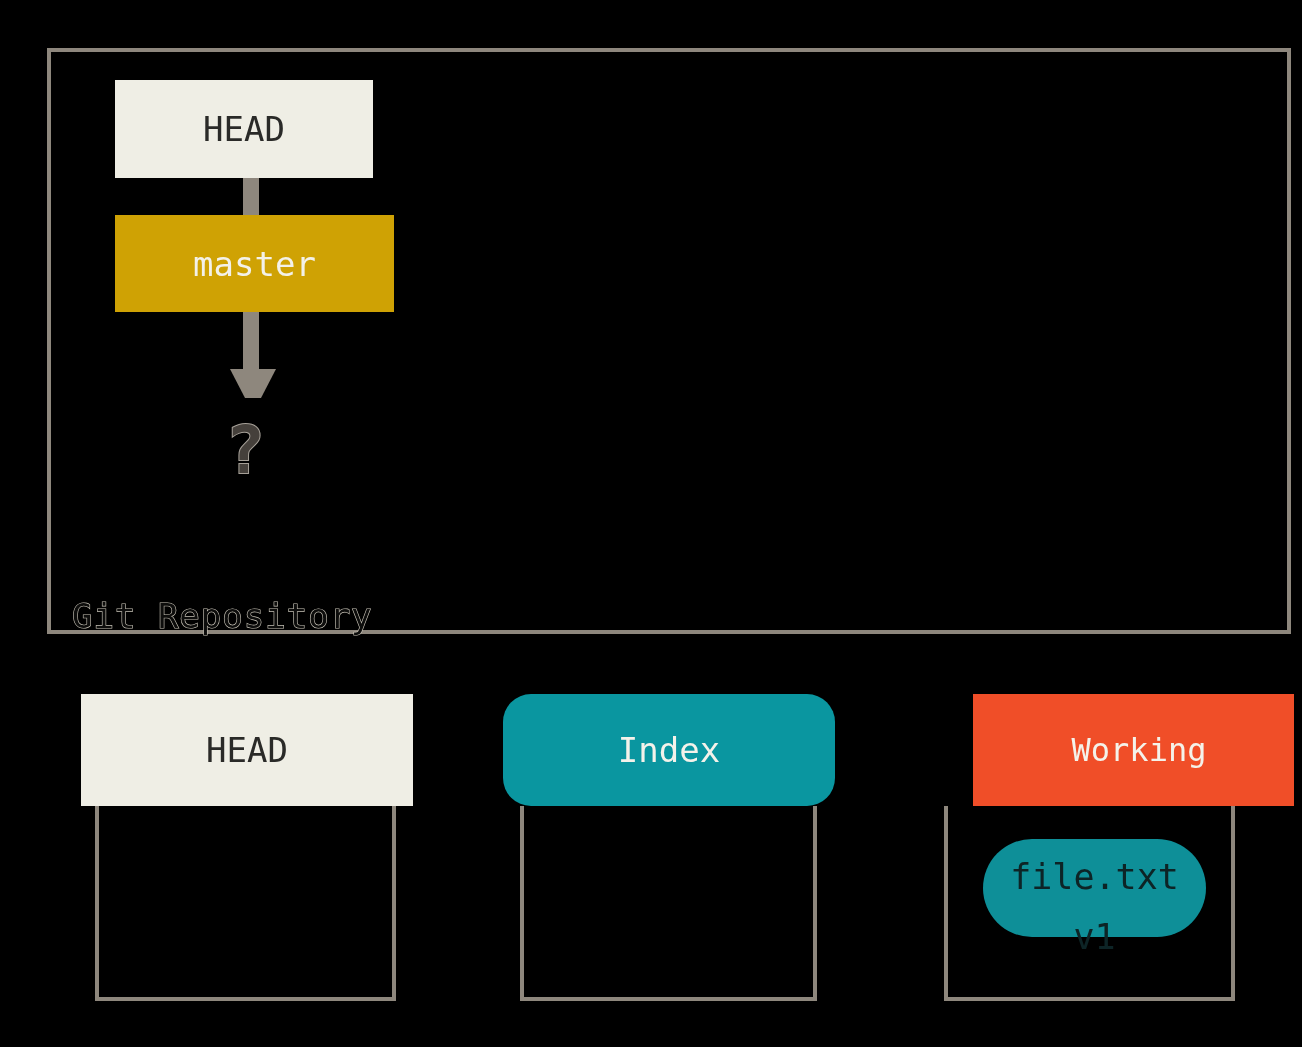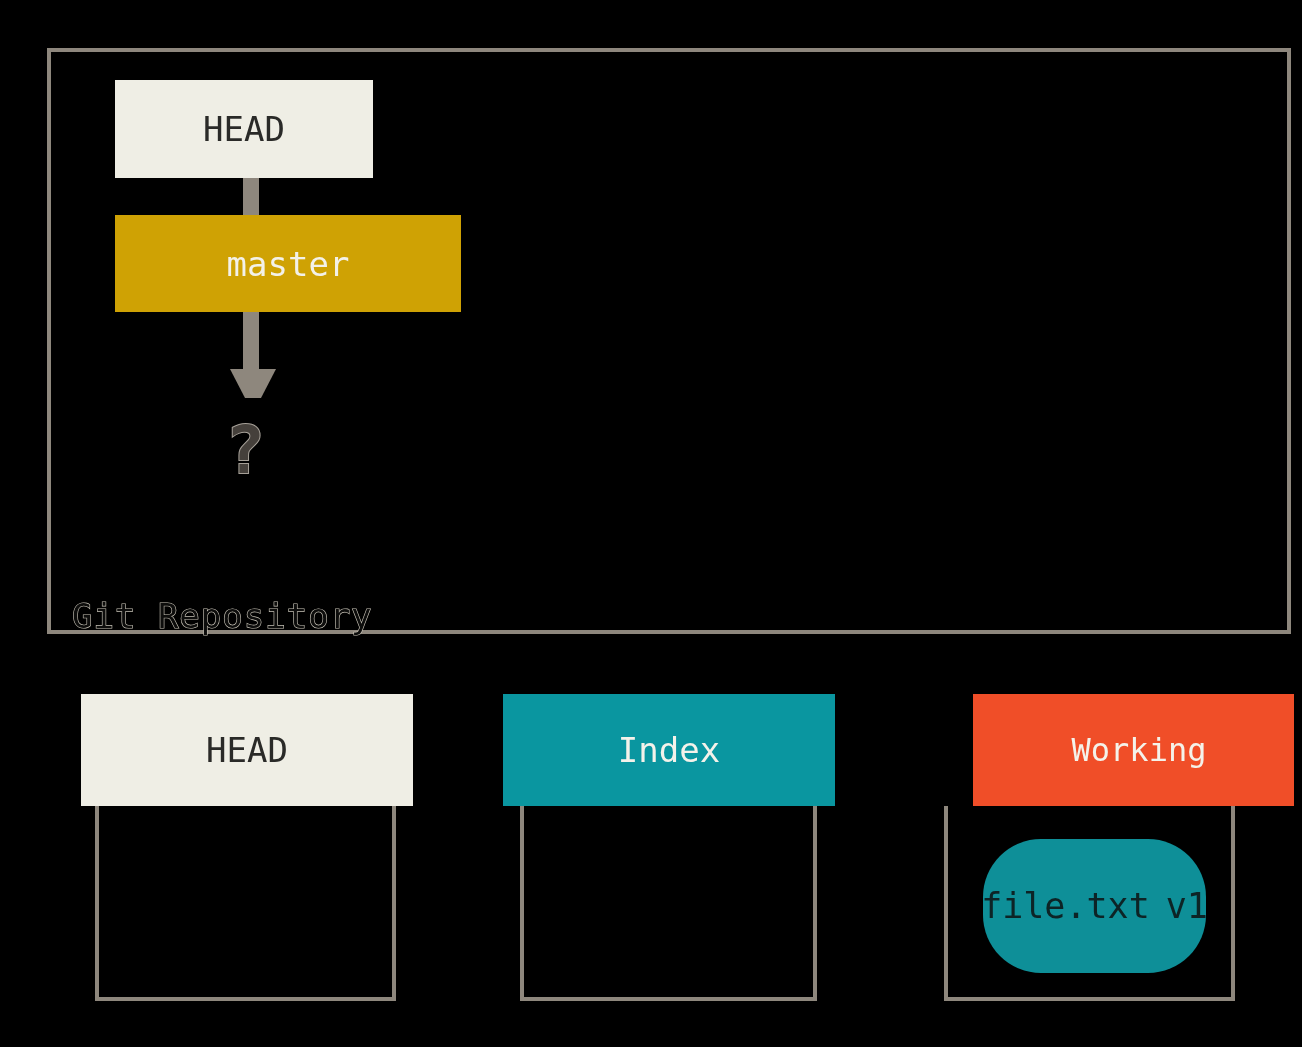--- a/index.html
+++ b/index.html
@@ -57,21 +57,21 @@
 
   .connector {
     width: 4px;
     background: var(--line-gray);
   }
   .conn-1 { left: 227px; top: 162px; height: 37px; }
   .conn-2 { left: 227px; top: 296px; height: 57px; }
 
   .master-box {
     left: 99px; top: 199px;
-    width: 346px; height: 97px;
+    width: 279px; height: 97px;
     background: var(--gold);
     color: var(--gold-text);
   }
 
   .arrow-head {
     left: 214px; top: 353px;
     width: 0; height: 0;
     border-left: 15px solid transparent;
     border-right: 15px solid transparent;
     border-top: 29px solid var(--line-gray);
@@ -99,46 +99,46 @@
     white-space: nowrap;
   }
 
   
   .col-header {
     height: 112px;
     width: 332px;
     top: 678px;
   }
   .col-header.head { left: 65px;  background: var(--cream);  color: var(--cream-text); }
-  .col-header.index { left: 487px; background: var(--teal);   color: var(--white-text); }
+  .col-header.index { left: 487px; background: var(--teal);   color: var(--white-text); border-radius: 28px; }
   .col-header.wd { left: 957px; background: var(--orange); color: var(--white-text); }
 
   .col-header .two-line { line-height: 40px; font-size: 32px; }
 
   .col-container {
     top: 790px;
     height: 195px;
     border: 4px solid var(--line-gray);
     border-top: none;
     background: transparent;
   }
   .col-container.head  { left: 79px;  width: 301px; }
   .col-container.index { left: 504px; width: 297px; }
   .col-container.wd    { left: 928px; width: 291px; }
 
   .file-pill {
     left: 967px; top: 823px;
-    width: 223px; height: 134px;
+    width: 223px; height: 98px;
     background: var(--teal-dark);
     border-radius: 58px;
     color: var(--pill-text);
     display: flex;
-    flex-direction: row;
+    flex-direction: column;
     align-items: center;
-    justify-content: center;
+    justify-content: space-between;
     font-size: 35px;
     line-height: 44px;
   }
 </style>
 </head>
 <body>
 
 <div class="canvas">
 
   <div class="abs repo-box"></div>

